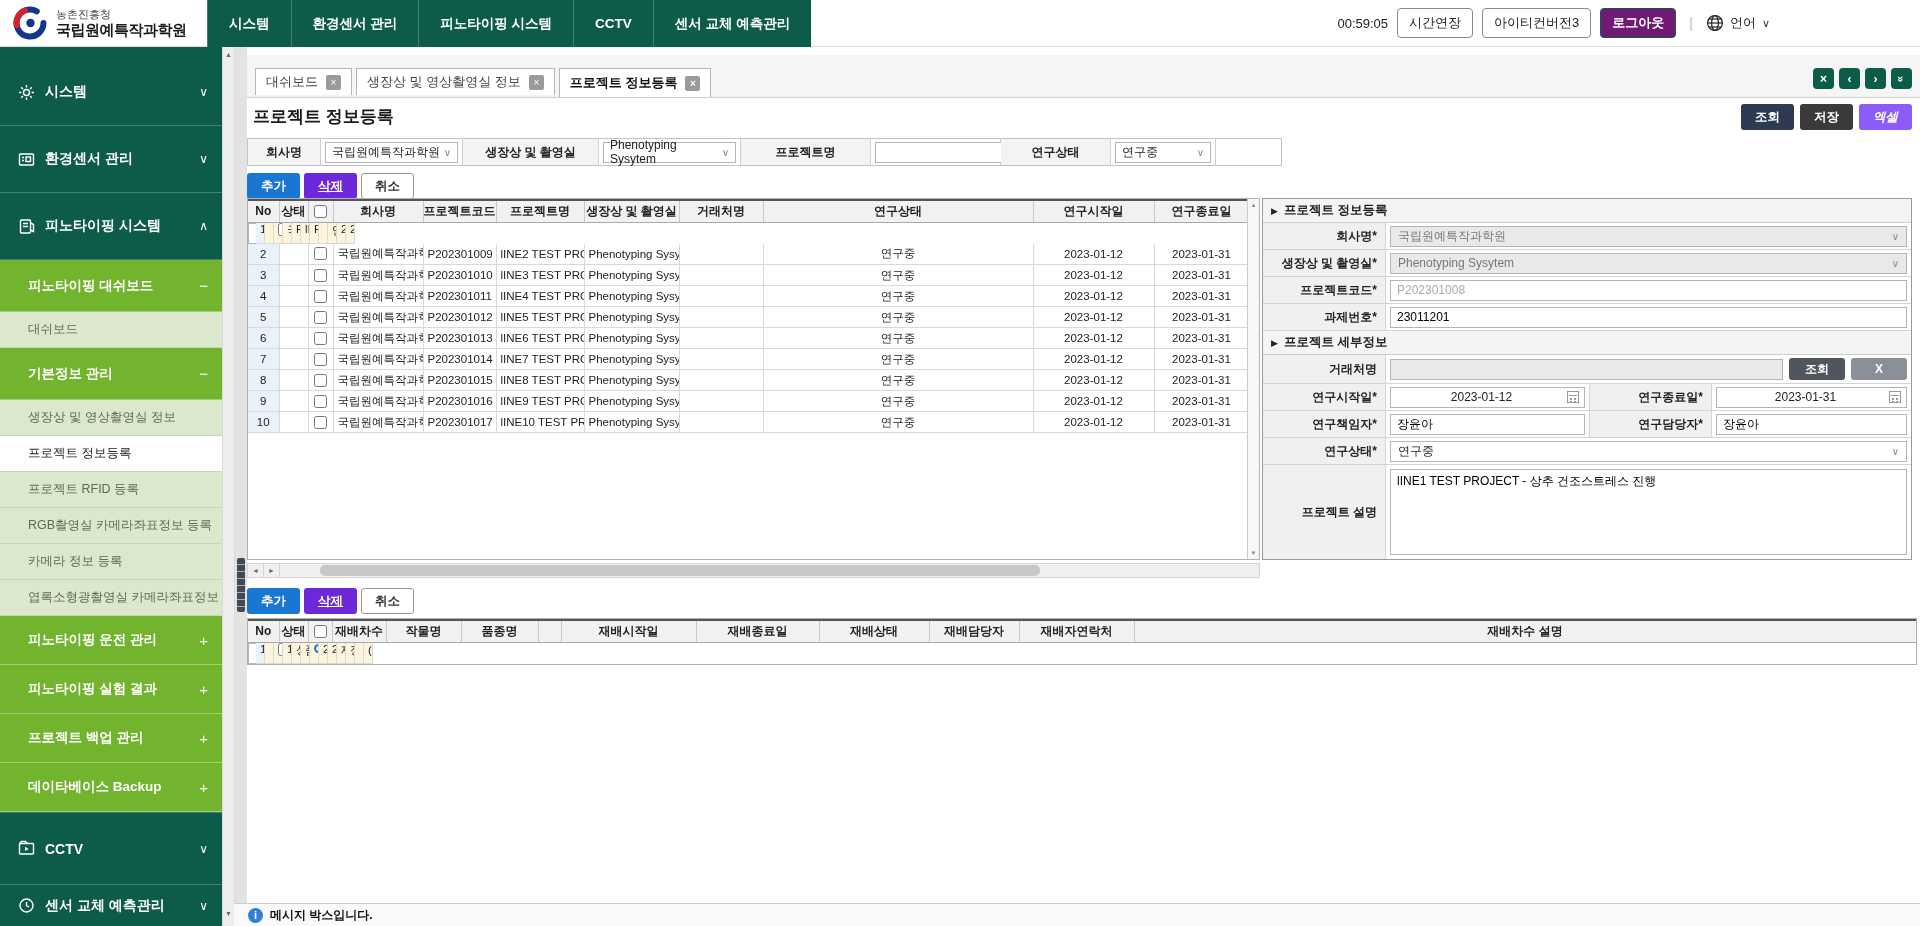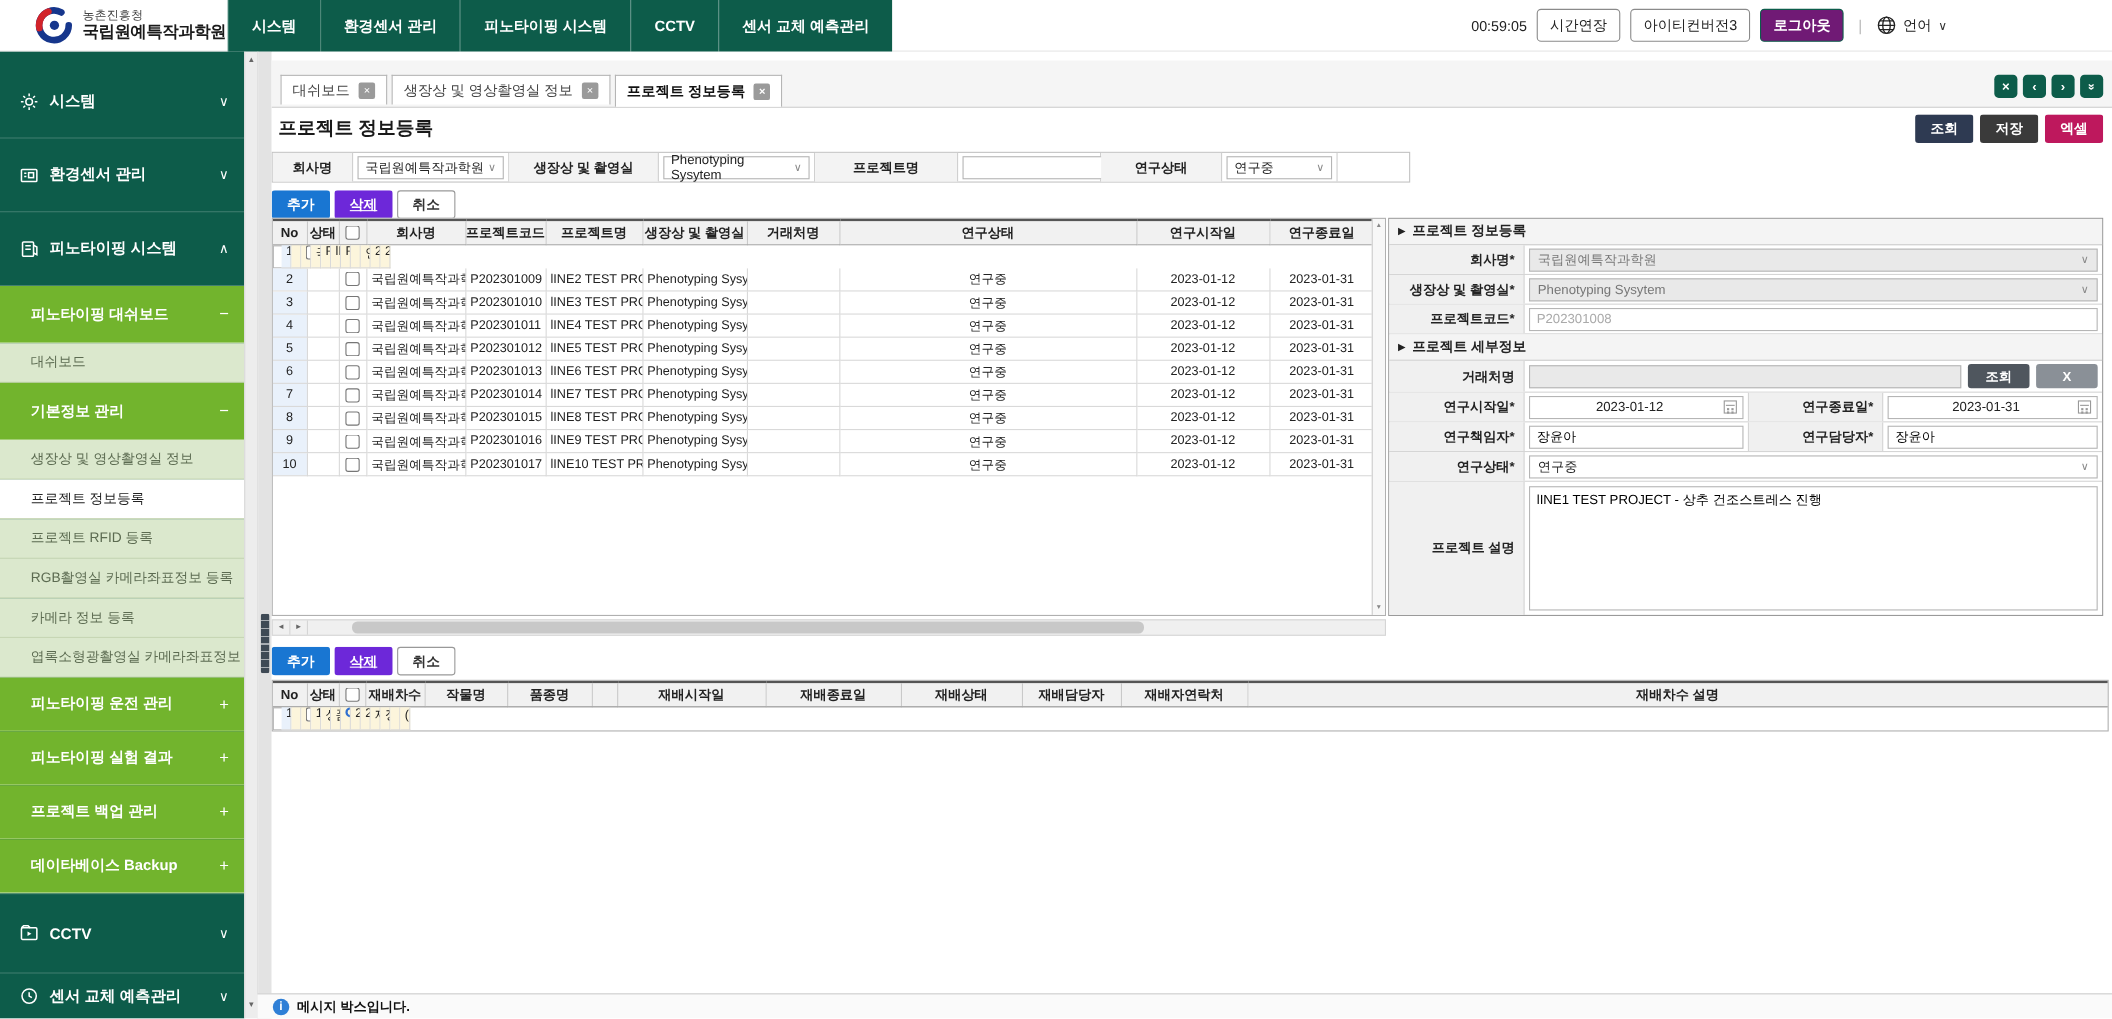--- a/index.html
+++ b/index.html
@@ -1,21 +1,21 @@
 <!DOCTYPE html>
 <html><head>
 <meta charset="utf-8">
 <style>
   * { margin:0; padding:0; box-sizing:border-box; }
   html,body { width:1920px; height:926px; overflow:hidden; font-family:"Liberation Sans","DejaVu Sans",sans-serif; background:#fff; }
   body { position:relative; font-size:12px; color:#222; }
 
   
   .top-header { position:absolute; left:0; top:0; width:1920px; height:47px; background:#fff; display:flex; align-items:stretch; border-bottom:1px solid #e0e0e0; }
-  .logo-wrap { width:207px; display:flex; align-items:center; padding-left:32px; gap:9px; }
+  .logo-wrap { width:207px; display:flex; align-items:center; padding-left:13px; gap:9px; }
   .logo-text { display:flex; flex-direction:column; line-height:1.15; }
   .logo-org { font-size:11px; color:#444; }
   .logo-name { font-size:15px; font-weight:bold; color:#1a1a1a; letter-spacing:-0.5px; white-space:nowrap; }
   .nav { display:flex; }
   .nav-item { height:47px; display:flex; align-items:center; justify-content:center; background:#0d5c4a; color:#fff; font-weight:bold; font-size:13.5px; padding:0 21px; border-left:1px solid rgba(255,255,255,0.22); cursor:pointer; white-space:nowrap; }
   .header-right { margin-left:auto; display:flex; align-items:center; gap:9px; padding-right:150px; }
   .timer { font-size:13px; color:#222; }
   .hbtn { height:30px; border:1px solid #8a8a8a; border-radius:4px; background:#fff; padding:0 11px; font-size:13px; color:#222; display:flex; align-items:center; cursor:pointer; }
   .hbtn-logout { background:#701a75; border-color:#0d5c4a; color:#fff; font-weight:bold; }
   .hdr-divider { color:#bbb; font-size:14px; padding:0 4px; }
@@ -55,21 +55,21 @@
   .winbtns { position:absolute; right:8px; top:13px; display:flex; gap:5px; }
   .wbtn { width:21px; height:21px; background:#0d5c4a; border-radius:4px; color:#fff; font-size:12px; font-weight:bold; display:flex; align-items:center; justify-content:center; cursor:pointer; }
   .wbtn .rot90 { display:inline-block; transform:rotate(90deg); font-size:11px; }
 
   .title-row { position:absolute; left:0; top:51px; width:1673px; height:40px; }
   .page-title { position:absolute; left:6px; top:7px; font-size:17px; font-weight:bold; color:#1a1a1a; }
   .title-actions { position:absolute; right:8px; top:6px; display:flex; gap:6px; }
   .btn { height:26px; border-radius:3px; font-size:12.5px; font-weight:bold; display:inline-flex; align-items:center; justify-content:center; padding:0 13px; border:1px solid transparent; cursor:pointer; }
   .btn-search { background:#2e3a52; color:#fff; }
   .btn-save { background:#3a3a3a; color:#fff; }
-  .btn-excel { background:#be185d; color:#fff; }
+  .btn-excel { background:#8b5cf6; color:#fff;font-style:italic; }
   .btn-add { background:#1976d2; color:#fff; }
   .btn-del { background:#6d28d9; color:#fff;text-decoration:underline; }
   .btn-cancel { background:#fff; color:#333; border-color:#999; }
 
   
   .filter { position:absolute; left:0; top:91px; width:1035px; height:28px; border:1px solid #c3c3c3; display:flex; background:#fff; }
   .fcell { display:flex; align-items:center; border-right:1px solid #d0d0d0; height:100%; }
   .flabel { background:#f3f3f3; font-weight:bold; justify-content:center; font-size:12px; color:#222; }
   .fsel { flex:1; margin:3px 4px; border:1px solid #b5b5b5; background:#fff; display:flex; align-items:center; padding:0 6px; height:21px; font-size:12px; color:#222; cursor:pointer; }
   .fsel .arrow { margin-left:auto; color:#888; font-size:10px; }
@@ -577,20 +577,26 @@
           <span class="arrow">∨</span>
         </div>
       </div>
     </div>
     <div class="f-row">
       <div class="f-label">프로젝트코드*</div>
       <div class="f-value">
           <input class="tinput ghost" type="text" value="P202301008" style="">
         </div>
     </div>
+    <div class="f-row">
+      <div class="f-label">과제번호*</div>
+      <div class="f-value">
+          <input class="tinput" type="text" value="23011201" style="">
+        </div>
+    </div>
     <div class="f-sec">
       <span class="tri">▶</span>
       <span>프로젝트 세부정보</span>
     </div>
     <div class="f-row h29">
       <div class="f-label">거래처명</div>
       <div class="f-value">
         <input class="tinput" type="text" disabled="" value="" style="">
         <div class="mini-btn mini-lookup">조회</div>
         <div class="mini-btn mini-x">X</div>

